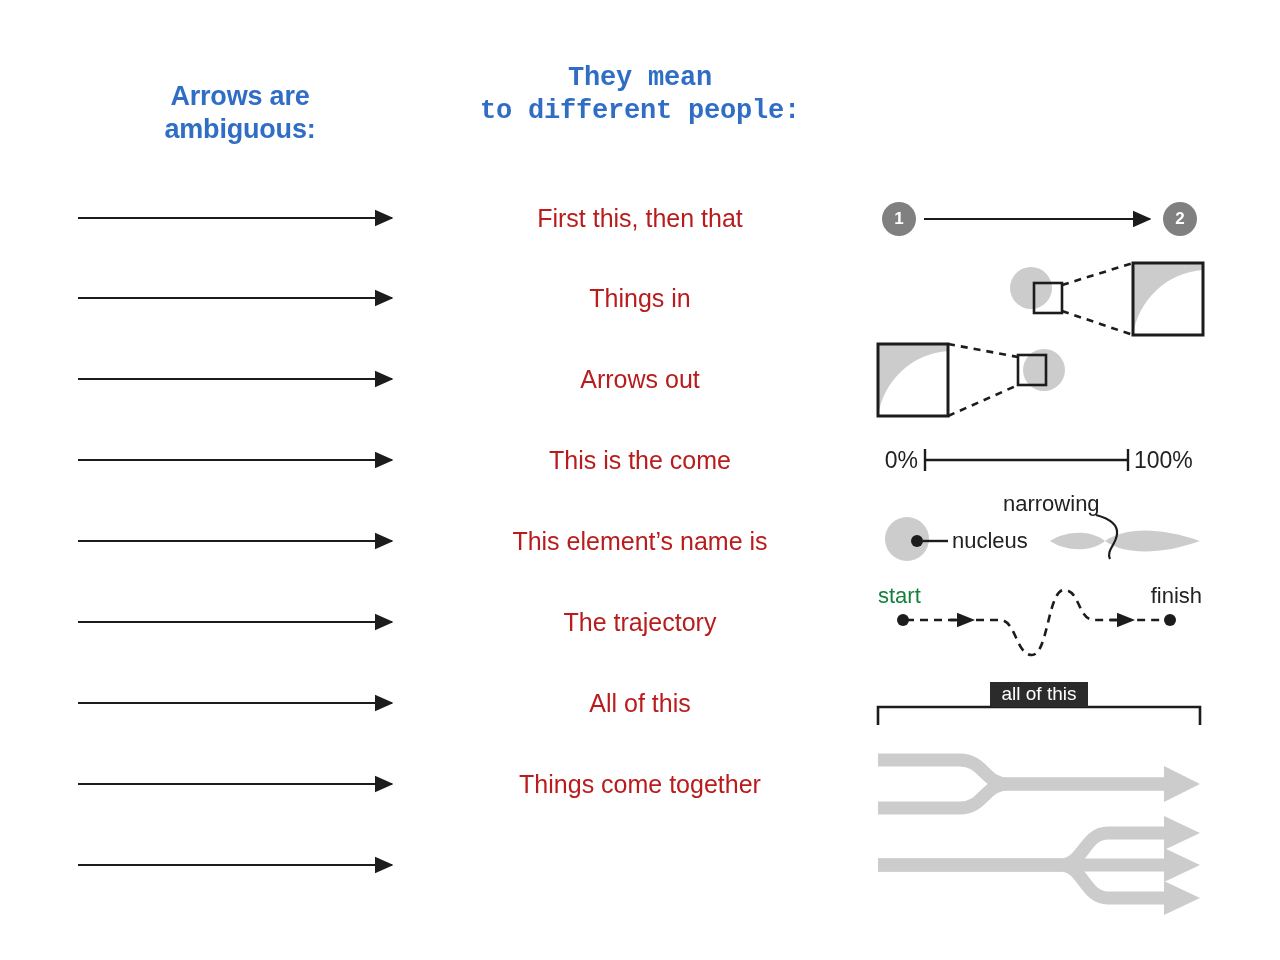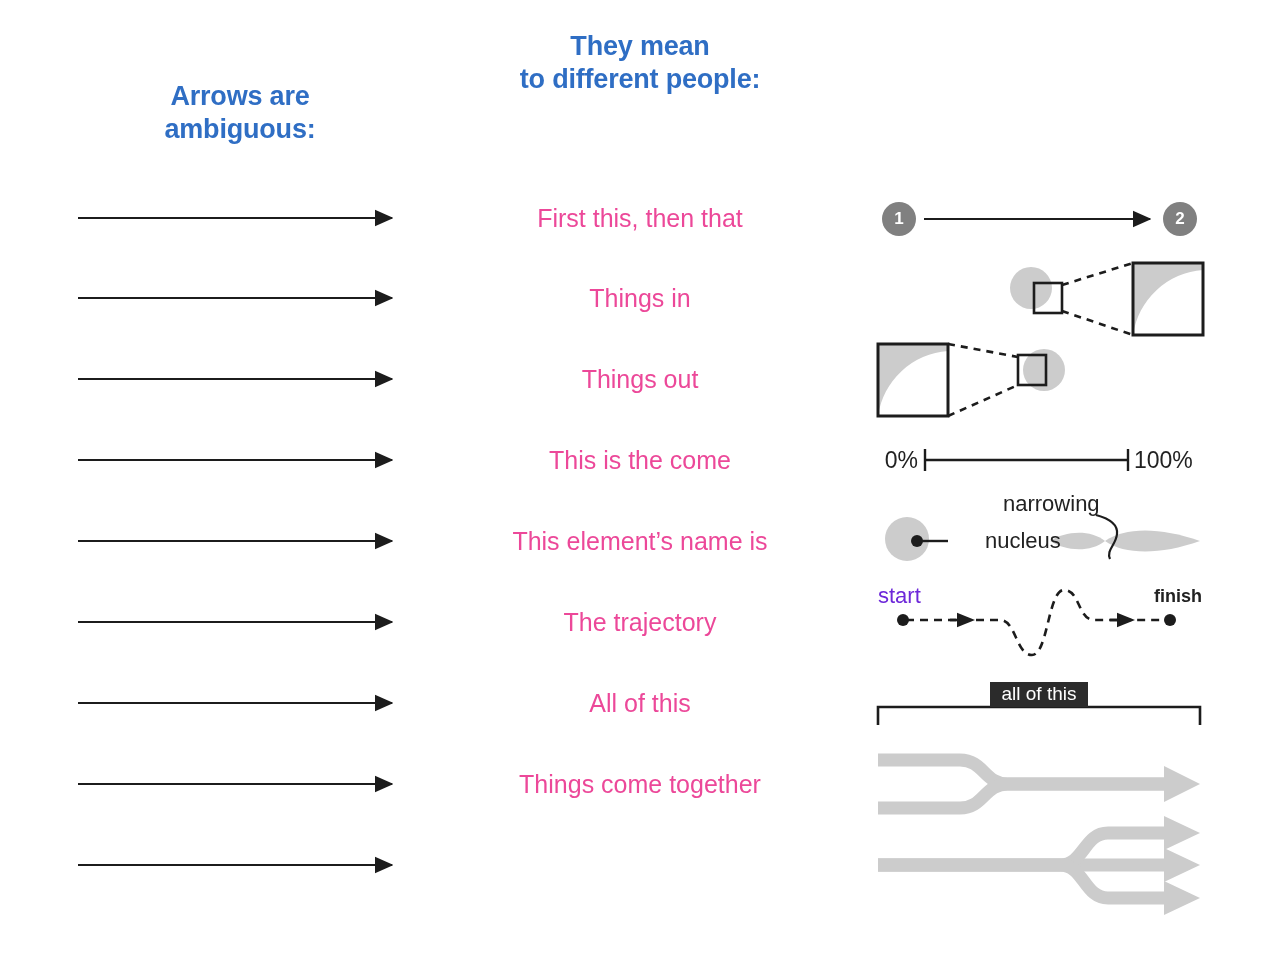--- a/index.html
+++ b/index.html
@@ -22,30 +22,30 @@
   .col-header {
     position: absolute;
     text-align: center;
     color: #2f6ec4;
     font-weight: bold;
     font-size: 27px;
     line-height: 1.22;
     letter-spacing: -0.2px;
   }
   #hdr-left   { left: 40px;  top: 80px;  width: 400px; }
-  #hdr-mid    { left: 470px; top: 30px;  width: 340px; }
+  #hdr-mid    { left: 470px; top: 62px;  width: 340px; font-family: Liberation Mono, monospace; }
   #hdr-right  { left: 870px; top: 80px;  width: 340px; }
 
   .row-label {
     position: absolute;
     left: 450px;
     width: 380px;
     text-align: center;
     font-size: 25px;
-    color: #ec4899;
+    color: #b91c1c;
     transform: translateY(-50%);
     white-space: nowrap;
   }
   svg { display: block; }
   .layer {
     position: absolute;
     left: 0; top: 0;
     width: 1280px; height: 960px;
     pointer-events: none;
   }
@@ -61,21 +61,21 @@
   </div>
 
   <div class="col-header" id="hdr-mid">
     <div>They mean</div>
     <div>to different people:</div>
   </div>
 
 
   <div class="row-label" style="top:218px">First this, then that</div>
   <div class="row-label" style="top:298px">Things in</div>
-  <div class="row-label" style="top:379px">Things out</div>
+  <div class="row-label" style="top:379px">Arrows out</div>
   <div class="row-label" style="top:460px">This is the come</div>
   <div class="row-label" style="top:541px">This element’s name is</div>
   <div class="row-label" style="top:622px">The trajectory</div>
   <div class="row-label" style="top:703px">All of this</div>
   <div class="row-label" style="top:784px">Things come together</div>
 
   <svg class="layer" width="1280" height="960" viewBox="0 0 1280 960">
     <defs>
       <marker id="ah" viewBox="0 0 10 10" refX="9.2" refY="5" markerWidth="8.5" markerHeight="8.5" orient="auto-start-reverse">
         <path d="M 0 0.6 L 10 5 L 0 9.4 z" fill="#1c1c1c"></path>
@@ -183,22 +183,22 @@
   <div style="position:absolute;left:890px;top:219px;width:18px;text-align:center;transform:translateY(-50%);
               color:#ffffff;font-size:17px;font-weight:bold;">1</div>
   <div style="position:absolute;left:1171px;top:219px;width:18px;text-align:center;transform:translateY(-50%);
               color:#ffffff;font-size:17px;font-weight:bold;">2</div>
 
   <div style="position:absolute;left:820px;top:460px;width:98px;text-align:right;transform:translateY(-50%);
               font-size:23px;color:#222;">0%</div>
   <div style="position:absolute;left:1134px;top:460px;text-align:right;transform:translateY(-50%);
               font-size:23px;color:#222;">100%</div>
 
-  <div style="position:absolute;left:952px;top:541px;transform:translateY(-50%);font-size:22px;color:#222;margin-left:33px;">nucleus</div>
+  <div style="position:absolute;left:952px;top:541px;transform:translateY(-50%);font-size:22px;color:#222;">nucleus</div>
   <div style="position:absolute;left:1003px;top:504px;transform:translateY(-50%);font-size:22px;color:#222;">narrowing</div>
 
-  <div style="position:absolute;left:878px;top:596px;transform:translateY(-50%);font-size:22px;color:#6d28d9;">start</div>
-  <div style="position:absolute;left:1202px;top:596px;transform:translate(-100%,-50%);font-size:18px;color:#222;font-weight:bold;">finish</div>
+  <div style="position:absolute;left:878px;top:596px;transform:translateY(-50%);font-size:22px;color:#15803d;">start</div>
+  <div style="position:absolute;left:1202px;top:596px;transform:translate(-100%,-50%);font-size:22px;color:#222;">finish</div>
 
   <div style="position:absolute;left:990px;top:694px;width:98px;text-align:center;transform:translateY(-50%);
               font-size:19px;color:#ffffff;">all of this</div>
 
 </div>
 
 </body></html>

